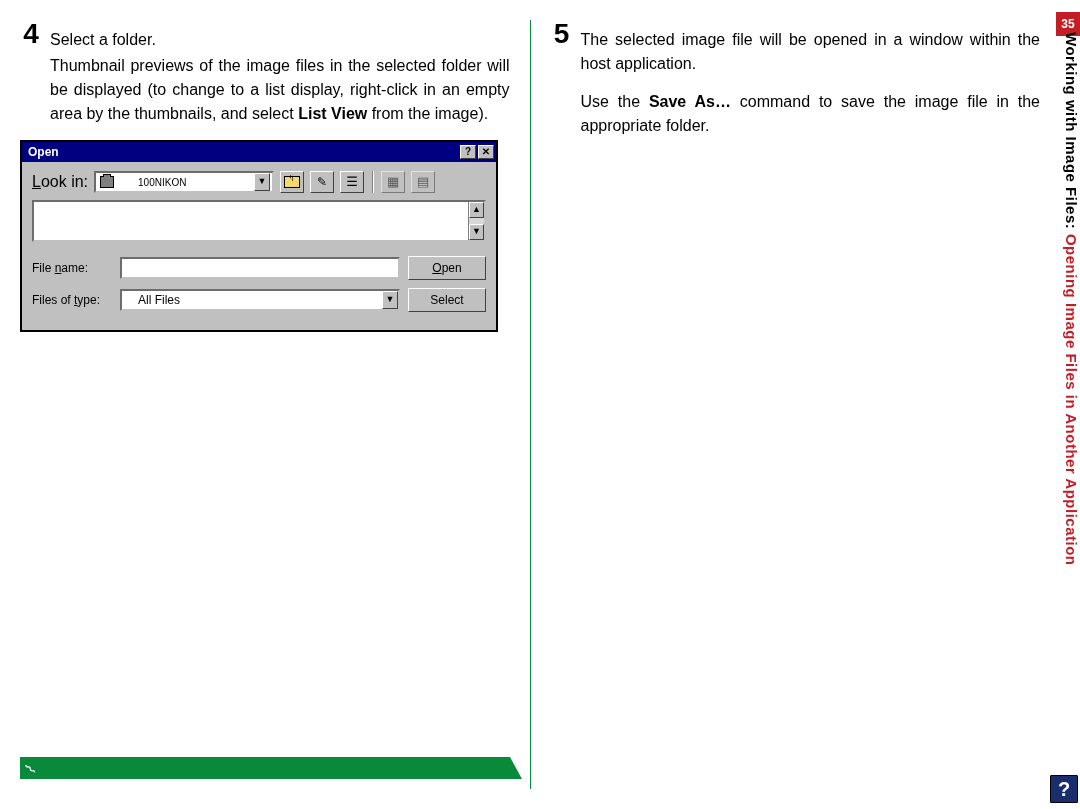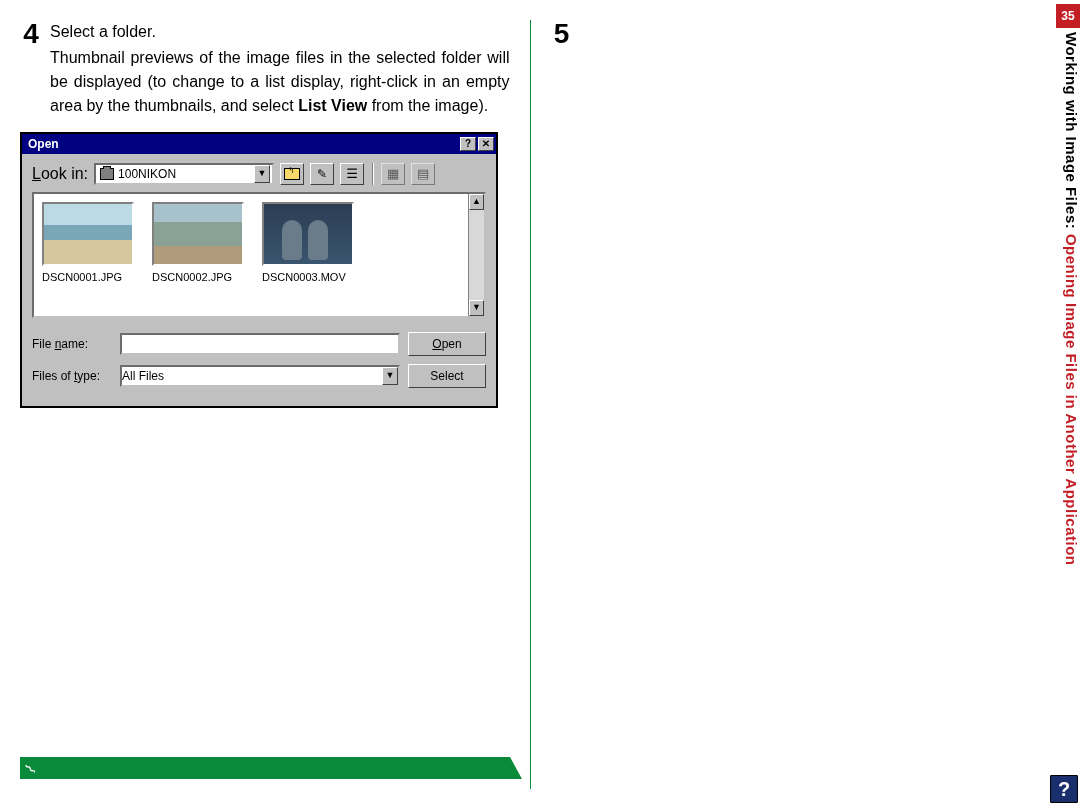--- a/index.html
+++ b/index.html
@@ -25,21 +25,21 @@
   }
   .col-left { border-right: 1px solid #088a3a; padding-right: 20px; }
   .step-row { display: flex; gap: 8px; }
   .step-num {
     font-size: 28px;
     font-weight: bold;
     line-height: 1;
     min-width: 22px;
     text-align: center;
   }
-  .step-body { flex: 1; text-align: justify; }
+  .step-body { flex: 1; text-align: justify; margin-top: 8px; }
   .step-body .first-line { margin-bottom: 2px; }
 
   
   .dialog {
     margin-top: 14px;
     width: 478px;
     border: 2px solid #000;
     background: #c0c0c0;
     font-family: "MS Sans Serif", Tahoma, Arial, sans-serif;
     font-size: 12px;
@@ -73,21 +73,21 @@
     display: flex; align-items: center;
     padding: 1px 2px 1px 4px;
     width: 180px; height: 22px;
     gap: 4px;
   }
   .combo-icon {
     width: 14px; height: 12px; background: #808080;
     border: 1px solid #000; position: relative;
   }
   .combo-icon::before { content:""; position:absolute; top:-3px; left:2px; width:6px; height:2px; background:#808080; border:1px solid #000; border-bottom:none;}
-  .combo-text { flex: 1; font-size: 12px; }
+  .combo-text { flex: 1; font-size: 10px; margin-left: 20px; }
   .combo-arrow {
     width: 16px; height: 18px; background:#c0c0c0;
     border:1px solid #fff; border-right-color:#404040; border-bottom-color:#404040;
     display:flex; align-items:center; justify-content:center; font-size:9px;
   }
   .tool-btn {
     width: 24px; height: 22px;
     border:1px solid #fff; border-right-color:#404040; border-bottom-color:#404040;
     background:#c0c0c0;
     display:flex; align-items:center; justify-content:center;
@@ -134,21 +134,21 @@
   }
   .vs-track { flex:1; }
 
   .bottom-rows { padding: 14px 10px 10px 10px; }
   .brow { display:flex; align-items:center; gap:8px; margin-bottom:8px; }
   .brow label { width: 80px; font-size:12px; }
   .text-input {
     background:#fff; border:2px inset #c0c0c0; height:22px; flex:1;
     padding:2px 4px; font-size:12px;
   }
-  .type-combo { background:#fff; border:2px inset #c0c0c0; height:22px; flex:1; display:flex; align-items:center; padding:0 0 0 0; }
+  .type-combo { background:#fff; border:2px inset #c0c0c0; height:22px; flex:1; display:flex; align-items:center; padding:0 0 0 16px; }
   .type-combo .combo-arrow{ margin-left:auto; }
   .dlg-btn {
     width: 78px; height: 24px;
     background:#c0c0c0;
     border:1px solid #fff; border-right-color:#404040; border-bottom-color:#404040;
     font-size:12px; text-align:center; line-height:22px;
   }
 
   
   .note {
@@ -168,21 +168,21 @@
     position:relative;
   }
   .note-bar::after {
     content:""; position:absolute; right:-12px; top:0;
     border-top:22px solid transparent; border-left:12px solid #088a3a;
   }
   .clip-icon { color:#fff; font-size:15px; transform: rotate(130deg); }
 
   
   .pagetab {
-    position:absolute; top:4px; right:0;
+    position:absolute; top:12px; right:0;
     width:24px; height:24px; background:#c41e25;
     color:#fff; font-size:12px; font-weight:bold;
     display:flex; align-items:center; justify-content:center;
   }
   .side-title {
     position:absolute; top:32px; right:0; width:24px;
     writing-mode: vertical-rl;
     font-weight:bold; font-size:15px;
     color:#c41e25;
     letter-spacing: .5px;
@@ -239,34 +239,20 @@
         <div class="tool-sep"></div>
         <div class="tool-btn disabled">
           <span>▦</span>
         </div>
         <div class="tool-btn disabled">
           <span>▤</span>
         </div>
       </div>
 
       <div class="thumb-area">
-        <div class="thumbs-wrap">
-          <div class="thumb-item">
-            <div class="thumb-pic thumb-dscn1"></div>
-            <div class="thumb-label">DSCN0001.JPG</div>
-          </div>
-          <div class="thumb-item">
-            <div class="thumb-pic thumb-dscn2"></div>
-            <div class="thumb-label">DSCN0002.JPG</div>
-          </div>
-          <div class="thumb-item">
-            <div class="thumb-pic thumb-dscn3"></div>
-            <div class="thumb-label">DSCN0003.MOV</div>
-          </div>
-        </div>
         <div class="vscroll">
           <div class="vs-btn">▲</div>
           <div class="vs-track"></div>
           <div class="vs-btn">▼</div>
         </div>
       </div>
 
       <div class="bottom-rows">
         <div class="brow">
           <label>File <u>n</u>ame:</label>
@@ -288,21 +274,25 @@
       <div class="note-bar">
         <span class="clip-icon">⌇</span>
       </div>
     </div>
   </div>
 
   <div class="col">
     <div class="step-row">
       <div class="step-num">5</div>
       <div class="step-body">
+        <div>The selected image file will be opened in a window within the host application.</div>
         <div style="height:14px;"></div>
+        <div>
+          <span>Use the </span><b>Save As…</b><span> command to save the image file in the appropriate folder.</span>
+        </div>
       </div>
     </div>
   </div>
 </div>
 
 <div class="pagetab">35</div>
 <div class="side-title">
   <span class="blk">Working with Image Files:</span><span> Opening Image Files in Another Application</span>
 </div>
 <div class="help-icon">?</div>

